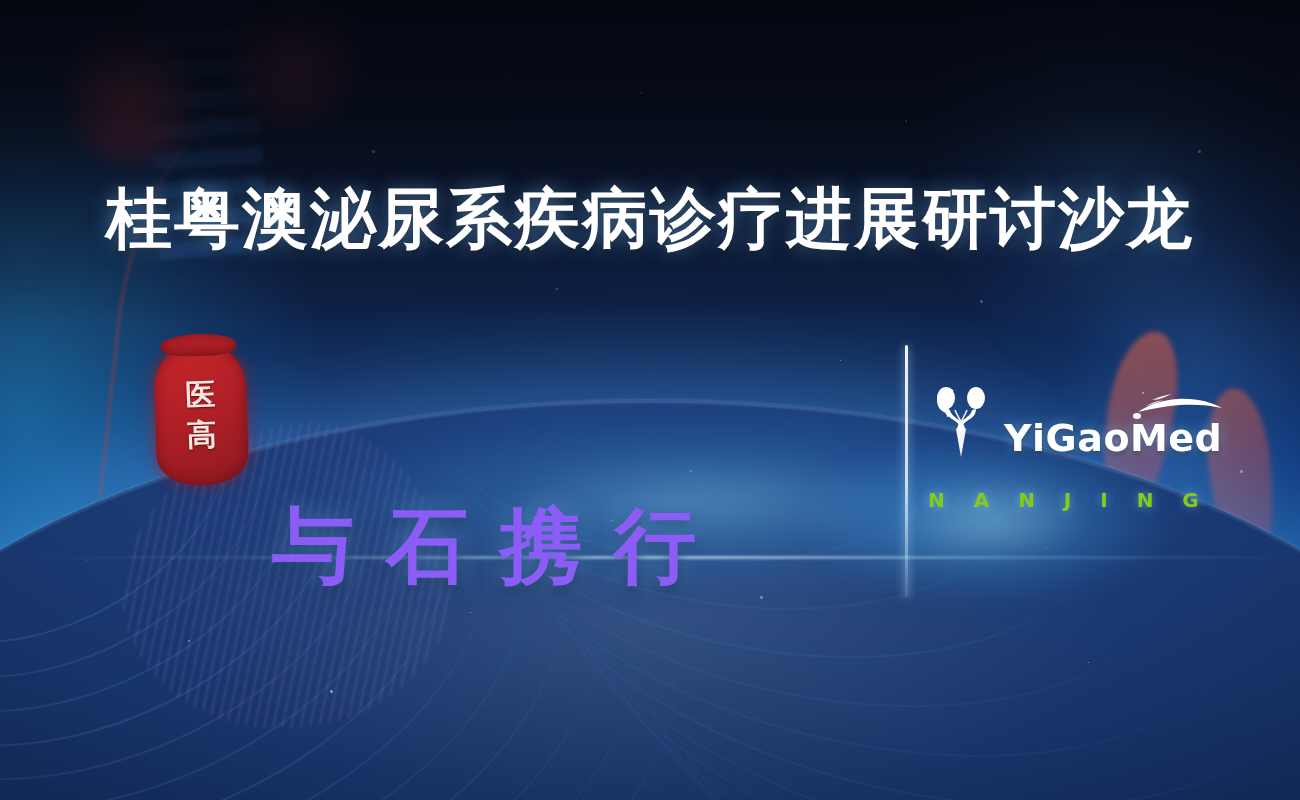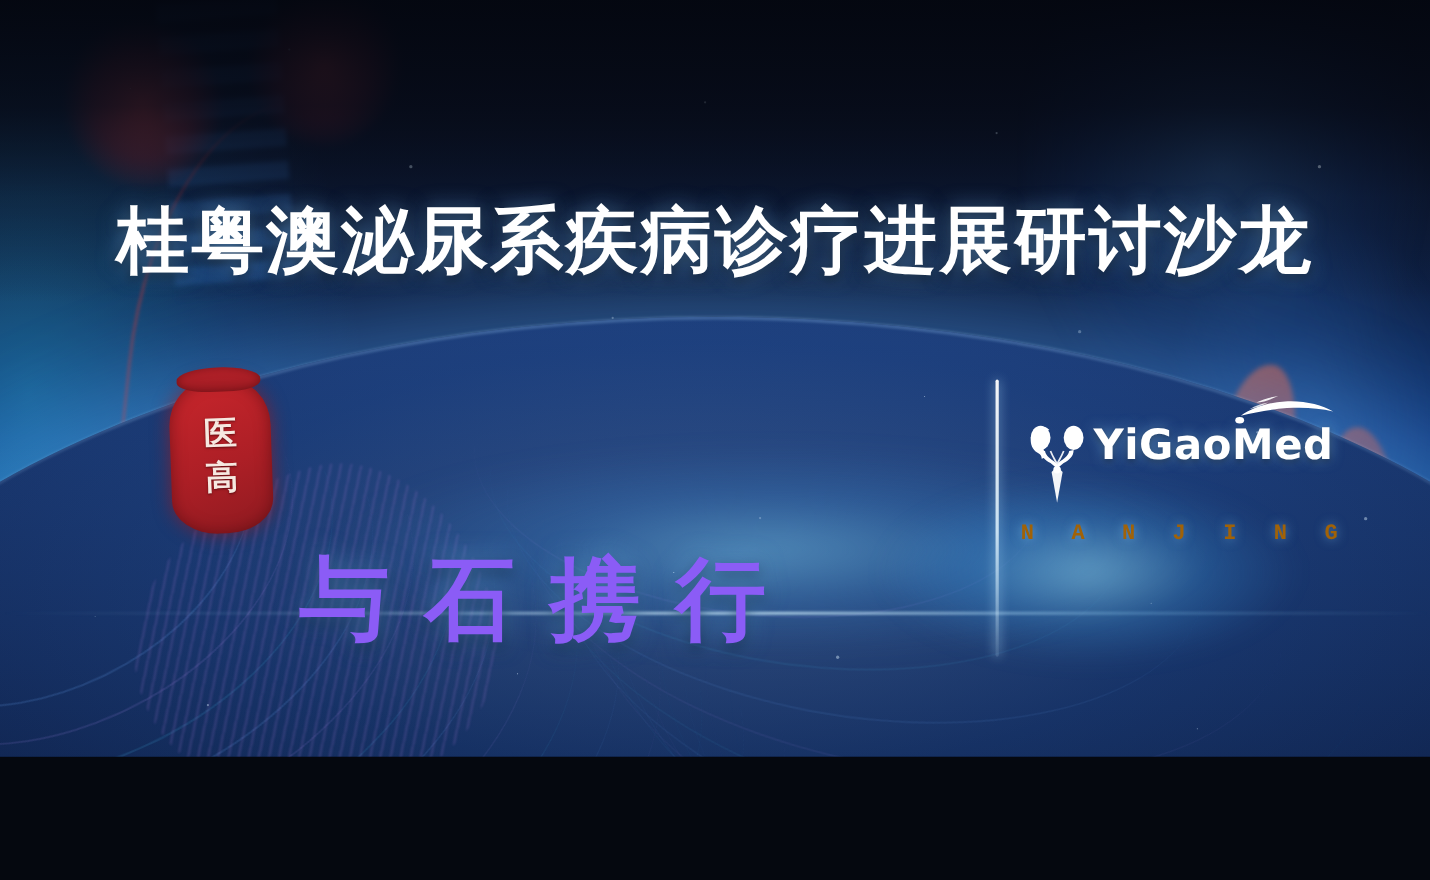--- a/index.html
+++ b/index.html
@@ -1,21 +1,21 @@
 <!DOCTYPE html>
 <html lang="zh"><head>
 <meta charset="utf-8">
 <title>Medical Conference Banner</title>
 <style>
   html,body{margin:0;padding:0;background:#05080f;}
   *{box-sizing:border-box;}
 
   #stage{
     position:relative;
-    width:1300px;height:688px;
+    width:1300px;height:800px;
     overflow:hidden;
     font-family:"DejaVu Sans","Liberation Sans",sans-serif;
     background:#0b1326;
     user-select:none;
   }
 
   
   .bg-layer{position:absolute;inset:0;pointer-events:none;}
 
   
@@ -208,44 +208,43 @@
   
   #divider{
     position:absolute;left:905px;top:345px;width:3px;height:252px;
     background:linear-gradient(180deg, rgba(255,255,255,.95) 0%, rgba(225,245,255,.85) 55%, rgba(190,230,255,.22) 100%);
     box-shadow:0 0 10px rgba(180,225,255,.75);
     border-radius:2px;
   }
 
   
   #rightcol{position:absolute;left:928px;top:382px;width:320px;}
-  #logo-row{display:flex;align-items:flex-start;height:78px;}
+  #logo-row{display:flex;align-items:flex-end;gap:10px;height:78px;}
   #logo-mark{width:66px;height:78px;flex:0 0 66px;position:relative;}
   #logo-wordmark{
     position:relative;
     font-size:38px;font-weight:bold;color:#ffffff;letter-spacing:.5px;
     text-shadow:0 0 12px rgba(140,205,255,.55), 0 2px 6px rgba(0,0,0,.55);
     white-space:nowrap;
   }
   #logo-swoosh{position:absolute;right:-6px;top:-24px;width:96px;height:34px;}
 
   #station{
     margin-top:26px;
     font-size:64px;line-height:1;font-weight:bold;color:#ffffff;
     letter-spacing:12px;
     text-shadow:0 0 24px rgba(135,210,255,.62), 0 4px 12px rgba(4,20,48,.7);
     white-space:nowrap;
   }
   #station-pinyin{
-    margin-top:14px;
-    font-size:20px;font-weight:bold;color:#a16207;
+    margin-top:28px;
+    font-size:20px;font-weight:bold;color:#84cc16;
     letter-spacing:11px;
     text-shadow:0 0 10px rgba(140,210,255,.55);
     white-space:nowrap;
-    font-family:Liberation Mono, monospace;
   }
 </style>
 </head>
 <body>
 
 <div id="stage">
 
   <div class="bg-layer" id="bg-base"></div>
   <div class="bg-layer" id="bg-left-teal"></div>
 

